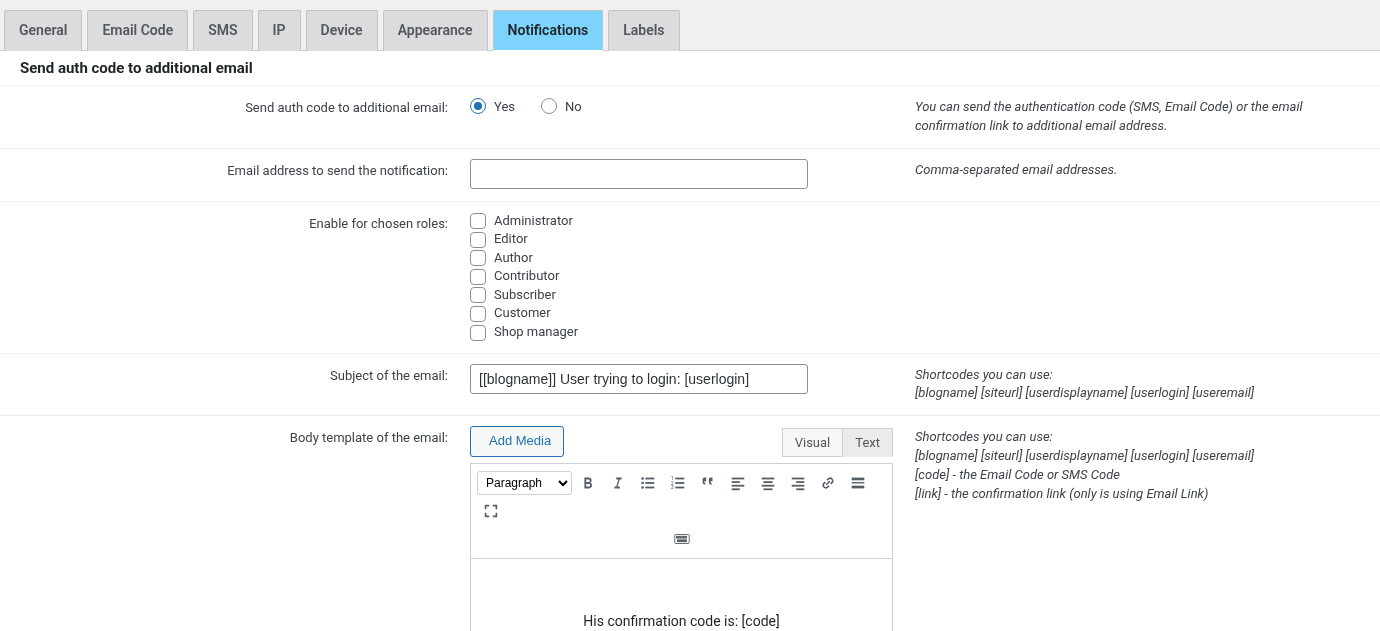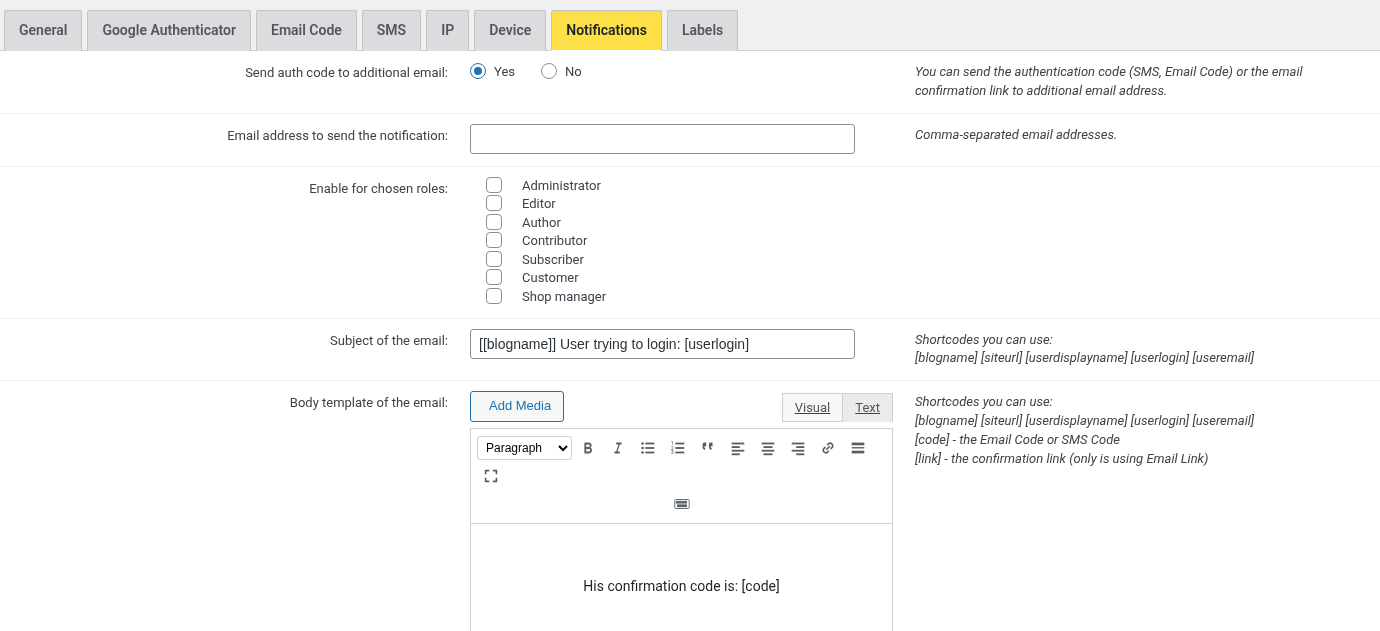--- a/index.html
+++ b/index.html
@@ -24,21 +24,21 @@
   background: #dcdcde;
   color: #50575e;
   font-size: 14px;
   font-weight: 600;
   line-height: 1.5;
   border-radius: 2px 2px 0 0;
   cursor: pointer;
   margin-bottom: -1px;
 }
 .tab.active {
-  background: #fde047;
+  background: #7dd3fc;
   border-bottom: 1px solid #fff;
   color: #1d2327;
   text-align: center;
 }
 .panel { background: #fff; padding: 0 0 16px 0; }
 h2.section-title {
   font-size: 15px;
   font-weight: 700;
   color: #1d2327;
   padding: 8px 20px 8px 20px;
@@ -80,30 +80,30 @@
 input[type="radio"]:checked { border-color: #2271b1; }
 input[type="radio"]:checked::after {
   content: "";
   position: absolute;
   left: 3px; top: 3px;
   width: 8px; height: 8px;
   background: #2271b1;
   border-radius: 50%;
 }
 .roles-list { display: flex; flex-direction: column; gap: 1px; }
-.check-wrap { display: inline-flex; align-items: flex-start; gap: 20px; line-height: 1.35; margin-left: 16px; }
+.check-wrap { display: inline-flex; align-items: flex-end; gap: 8px; line-height: 1.35; }
 input[type="checkbox"] {
   appearance: none;
   width: 16px; height: 16px;
   border: 1px solid #8c8f94;
   border-radius: 4px;
   background: #fff;
 }
 input[type="text"] {
-  width: 385px;
+  width: 338px;
   padding: 4px 8px;
   font-size: 14px;
   border: 1px solid #8c8f94;
   border-radius: 3px;
   height: 30px;
   background: #fff;
   color: #2c3338;
 }
 .field-wide { width: 385px; }
 .button {
@@ -119,21 +119,21 @@
   cursor: pointer;
   line-height: 1.6;
 }
 .editor-wrap { margin-top: 6px; }
 .editor-tabs-row {
   display: flex;
   justify-content: space-between;
   align-items: flex-end;
   margin-bottom: 6px;
 }
-.editor-tabs { display: flex; text-decoration: underline; }
+.editor-tabs { display: flex; }
 .editor-tab {
   padding: 6px 12px;
   border: 1px solid #ccd0d4;
   background: #f6f7f7;
   color: #555;
   font-size: 13px;
   cursor: pointer;
   margin-left: -1px;
 }
 .editor-tab.active {
@@ -179,30 +179,31 @@
 }
 .editor-body p { margin-bottom: 16px; }
 .icon-kb svg, .icon-ad svg { width:18px; height:18px; }
 </style>
 </head>
 <body>
 
 <div class="wrap">
   <div class="tabs">
     <div class="tab">General</div>
-    <div class="tab">Google Authenticator</div>
     <div class="tab">Email Code</div>
     <div class="tab">SMS</div>
     <div class="tab">IP</div>
     <div class="tab">Device</div>
+    <div class="tab">Appearance</div>
     <div class="tab active">Notifications</div>
     <div class="tab">Labels</div>
   </div>
 
   <div class="panel">
+    <h2 class="section-title">Send auth code to additional email</h2>
 
     <table class="form-table">
 
       <tbody>
           <tr>
         <th>Send auth code to additional email:</th>
         <td>
           <div class="radio-group">
             <label class="radio-wrap">
               <input type="radio" name="sendcode" checked="" style="">

